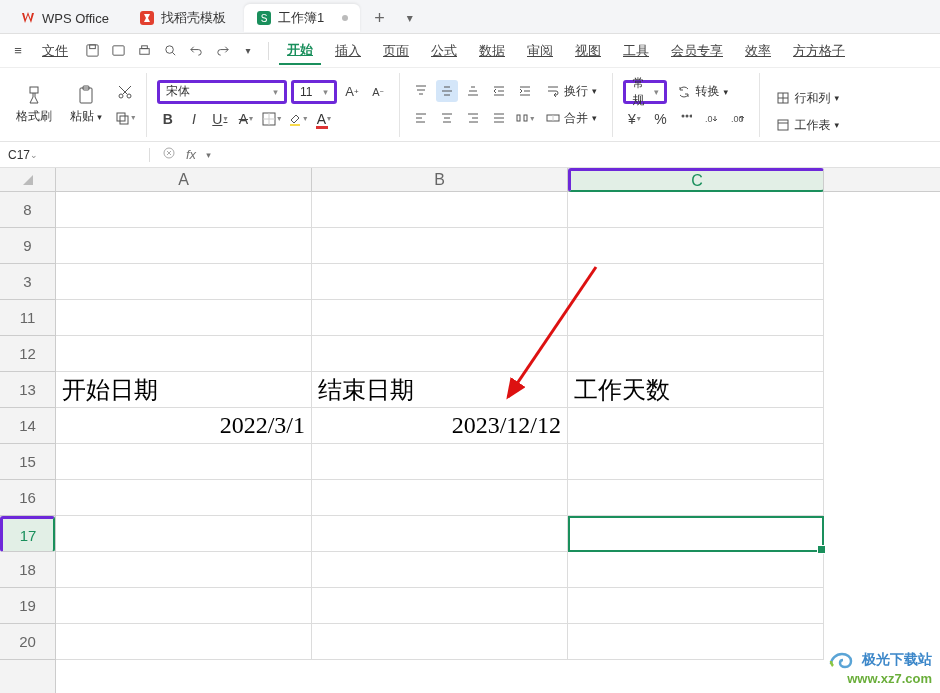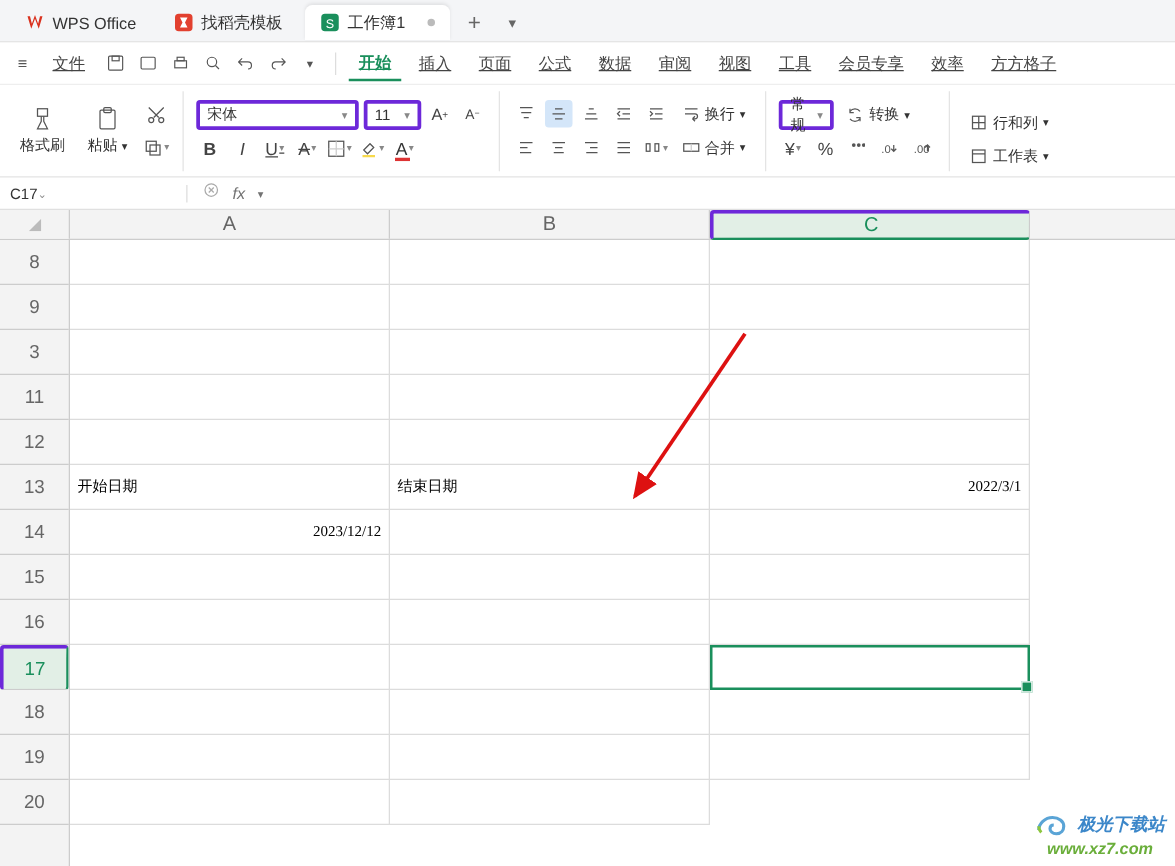--- a/index.html
+++ b/index.html
@@ -47,30 +47,30 @@
 .colhdr{display:flex;height:24px;background:#f3f3f3;border-bottom:1px solid #ccc;}
 .corner{width:56px;border-right:1px solid #ccc;background:#f3f3f3;display:flex;align-items:center;justify-content:center;}
 .corner svg{width:10px;height:10px;}
 .ch{width:256px;border-right:1px solid #ccc;display:flex;align-items:center;justify-content:center;font-size:16px;color:#666;}
 .ch.sel{background:#e2efe6;color:#1a8f5c;font-weight:500;border-bottom:2px solid #1a8f5c;}
 .gridbody{display:flex;flex:1;overflow:hidden;}
 .rownos{width:56px;background:#f3f3f3;border-right:1px solid #ccc;display:flex;flex-direction:column;}
 .rn{height:36px;border-bottom:1px solid #ccc;display:flex;align-items:center;justify-content:center;font-size:15px;color:#666;}
 .rn.sel{background:#e2efe6;color:#1a8f5c;border-right:2px solid #1a8f5c;}
 .cells{position:relative;display:grid;grid-template-columns:256px 256px 256px;grid-auto-rows:36px;}
-.cell{border-right:1px solid #dcdcdc;border-bottom:1px solid #dcdcdc;padding:2px 6px;font-size:12px;font-family:"SimSun","宋体",serif;color:#000;display:flex;align-items:center;}
+.cell{border-right:1px solid #dcdcdc;border-bottom:1px solid #dcdcdc;padding:2px 6px;font-size:24px;font-family:"SimSun","宋体",serif;color:#000;display:flex;align-items:center;}
 .cell.r{justify-content:flex-end;}
 .selbox{position:absolute;border:2px solid #1a8f5c;pointer-events:none;left:512px;top:324px;width:256px;height:36px;}
 .selbox::after{content:"";position:absolute;right:-4px;bottom:-4px;width:7px;height:7px;background:#1a8f5c;border:1px solid #fff;}
 
 
 .arrow{position:absolute;left:496px;top:262px;pointer-events:none;}
 
 
-.wm{position:absolute;right:8px;bottom:6px;text-align:center;font-size:14px;font-style:italic;line-height:1.2;}
+.wm{position:absolute;right:8px;bottom:6px;text-align:right;font-size:14px;line-height:1.2;}
 .wm .line1{color:#3c87c9;font-weight:700;}
 .wm .line2{color:#6aae3a;font-weight:700;font-size:13px;}
 .wm .sw{display:inline-block;width:26px;height:20px;vertical-align:middle;margin-right:4px;}
 </style>
 </head>
 <body>
 
 <div class="titlebar">
   <div class="apptab">
     <svg width="16" height="16" viewBox="0 0 16 16">
@@ -456,20 +456,21 @@
         <div class="cell"></div>
       <div class="cell"></div>
         <div class="cell"></div>
         <div class="cell"></div>
       <div class="cell"></div>
         <div class="cell"></div>
         <div class="cell"></div>
 
       <div class="cell">开始日期</div>
       <div class="cell">结束日期</div>
+      <div class="cell">工作天数</div>
 
       <div class="cell r">2022/3/1</div>
       <div class="cell r">2023/12/12</div>
       <div class="cell"></div>
 
       <div class="cell"></div>
         <div class="cell"></div>
         <div class="cell"></div>
       <div class="cell"></div>
         <div class="cell"></div>

